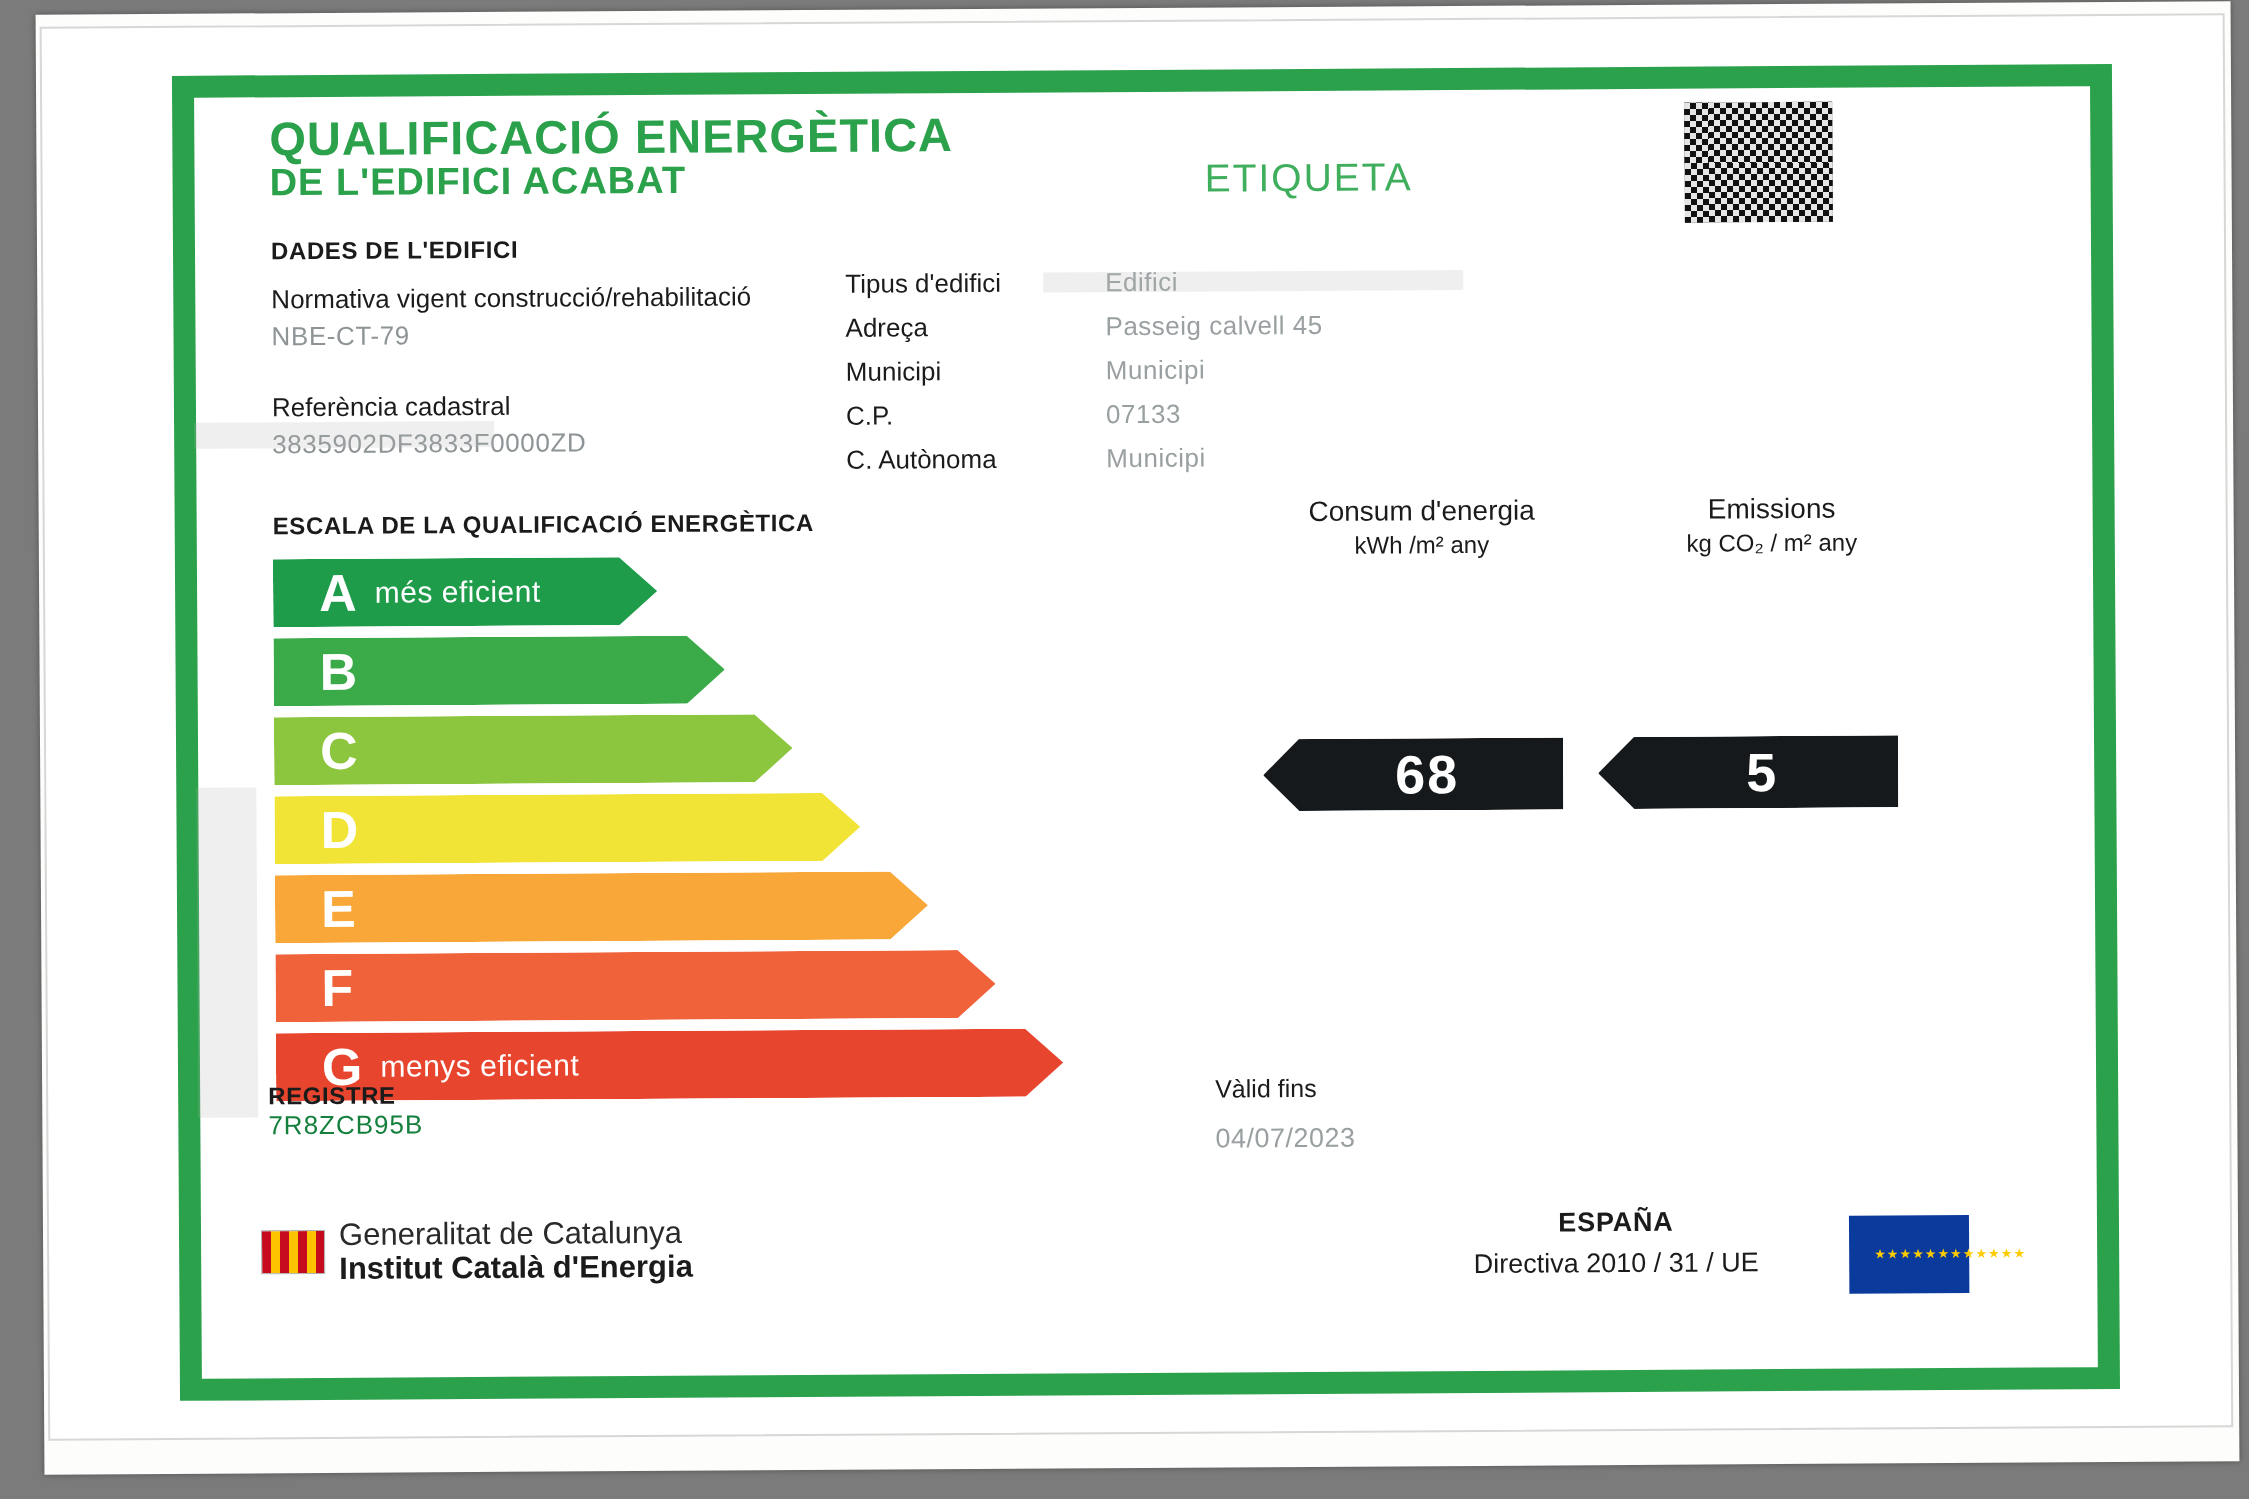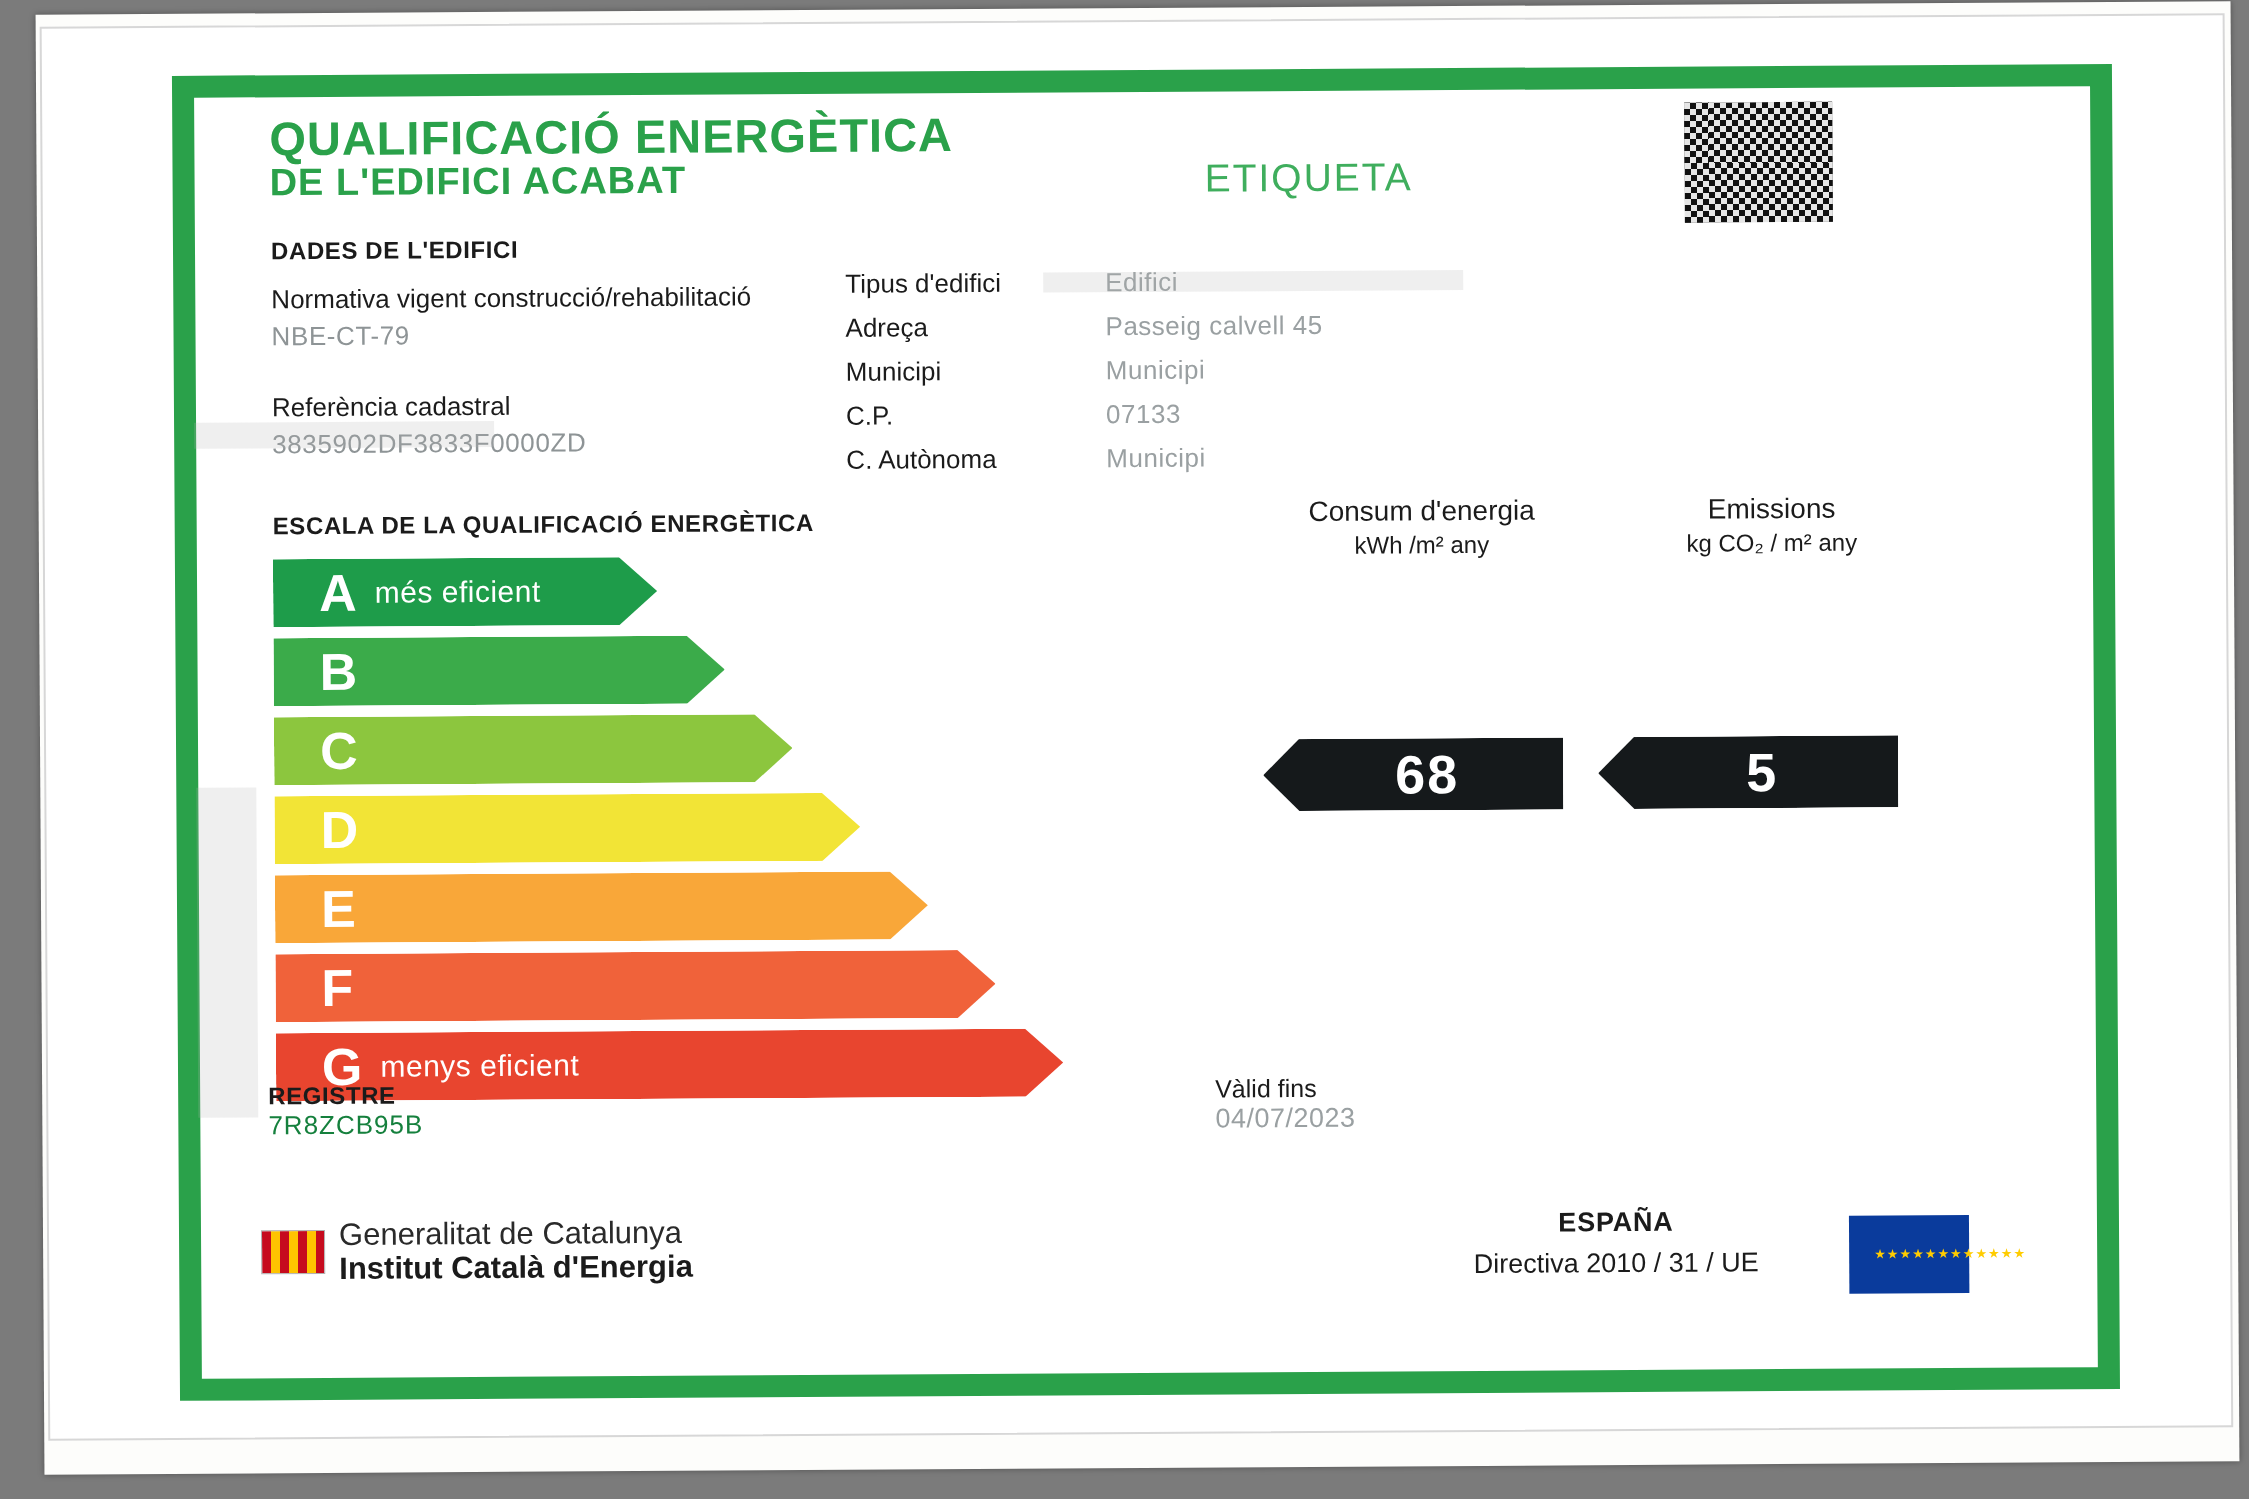--- a/index.html
+++ b/index.html
@@ -226,21 +226,21 @@
     font-size: 26px;
     color: #15803d;
     letter-spacing: 1px;
   }
   .valid {
     position: absolute;
     left: 1015px;
     top: 983px;
   }
   .valid .vtitle { font-size: 25px; color: #1b1b1b; }
-  .valid .vdate  { font-size: 27px; color: #9aa0a2; letter-spacing: .5px; }
+  .valid .vdate  { font-size: 27px; color: #9aa0a2; margin-top: 20px; letter-spacing: .5px; }
 
   
   .gencat {
     position: absolute;
     left: 60px;
     top: 1122px;
     display: flex;
     align-items: center;
   }
   .gencat-flag {

